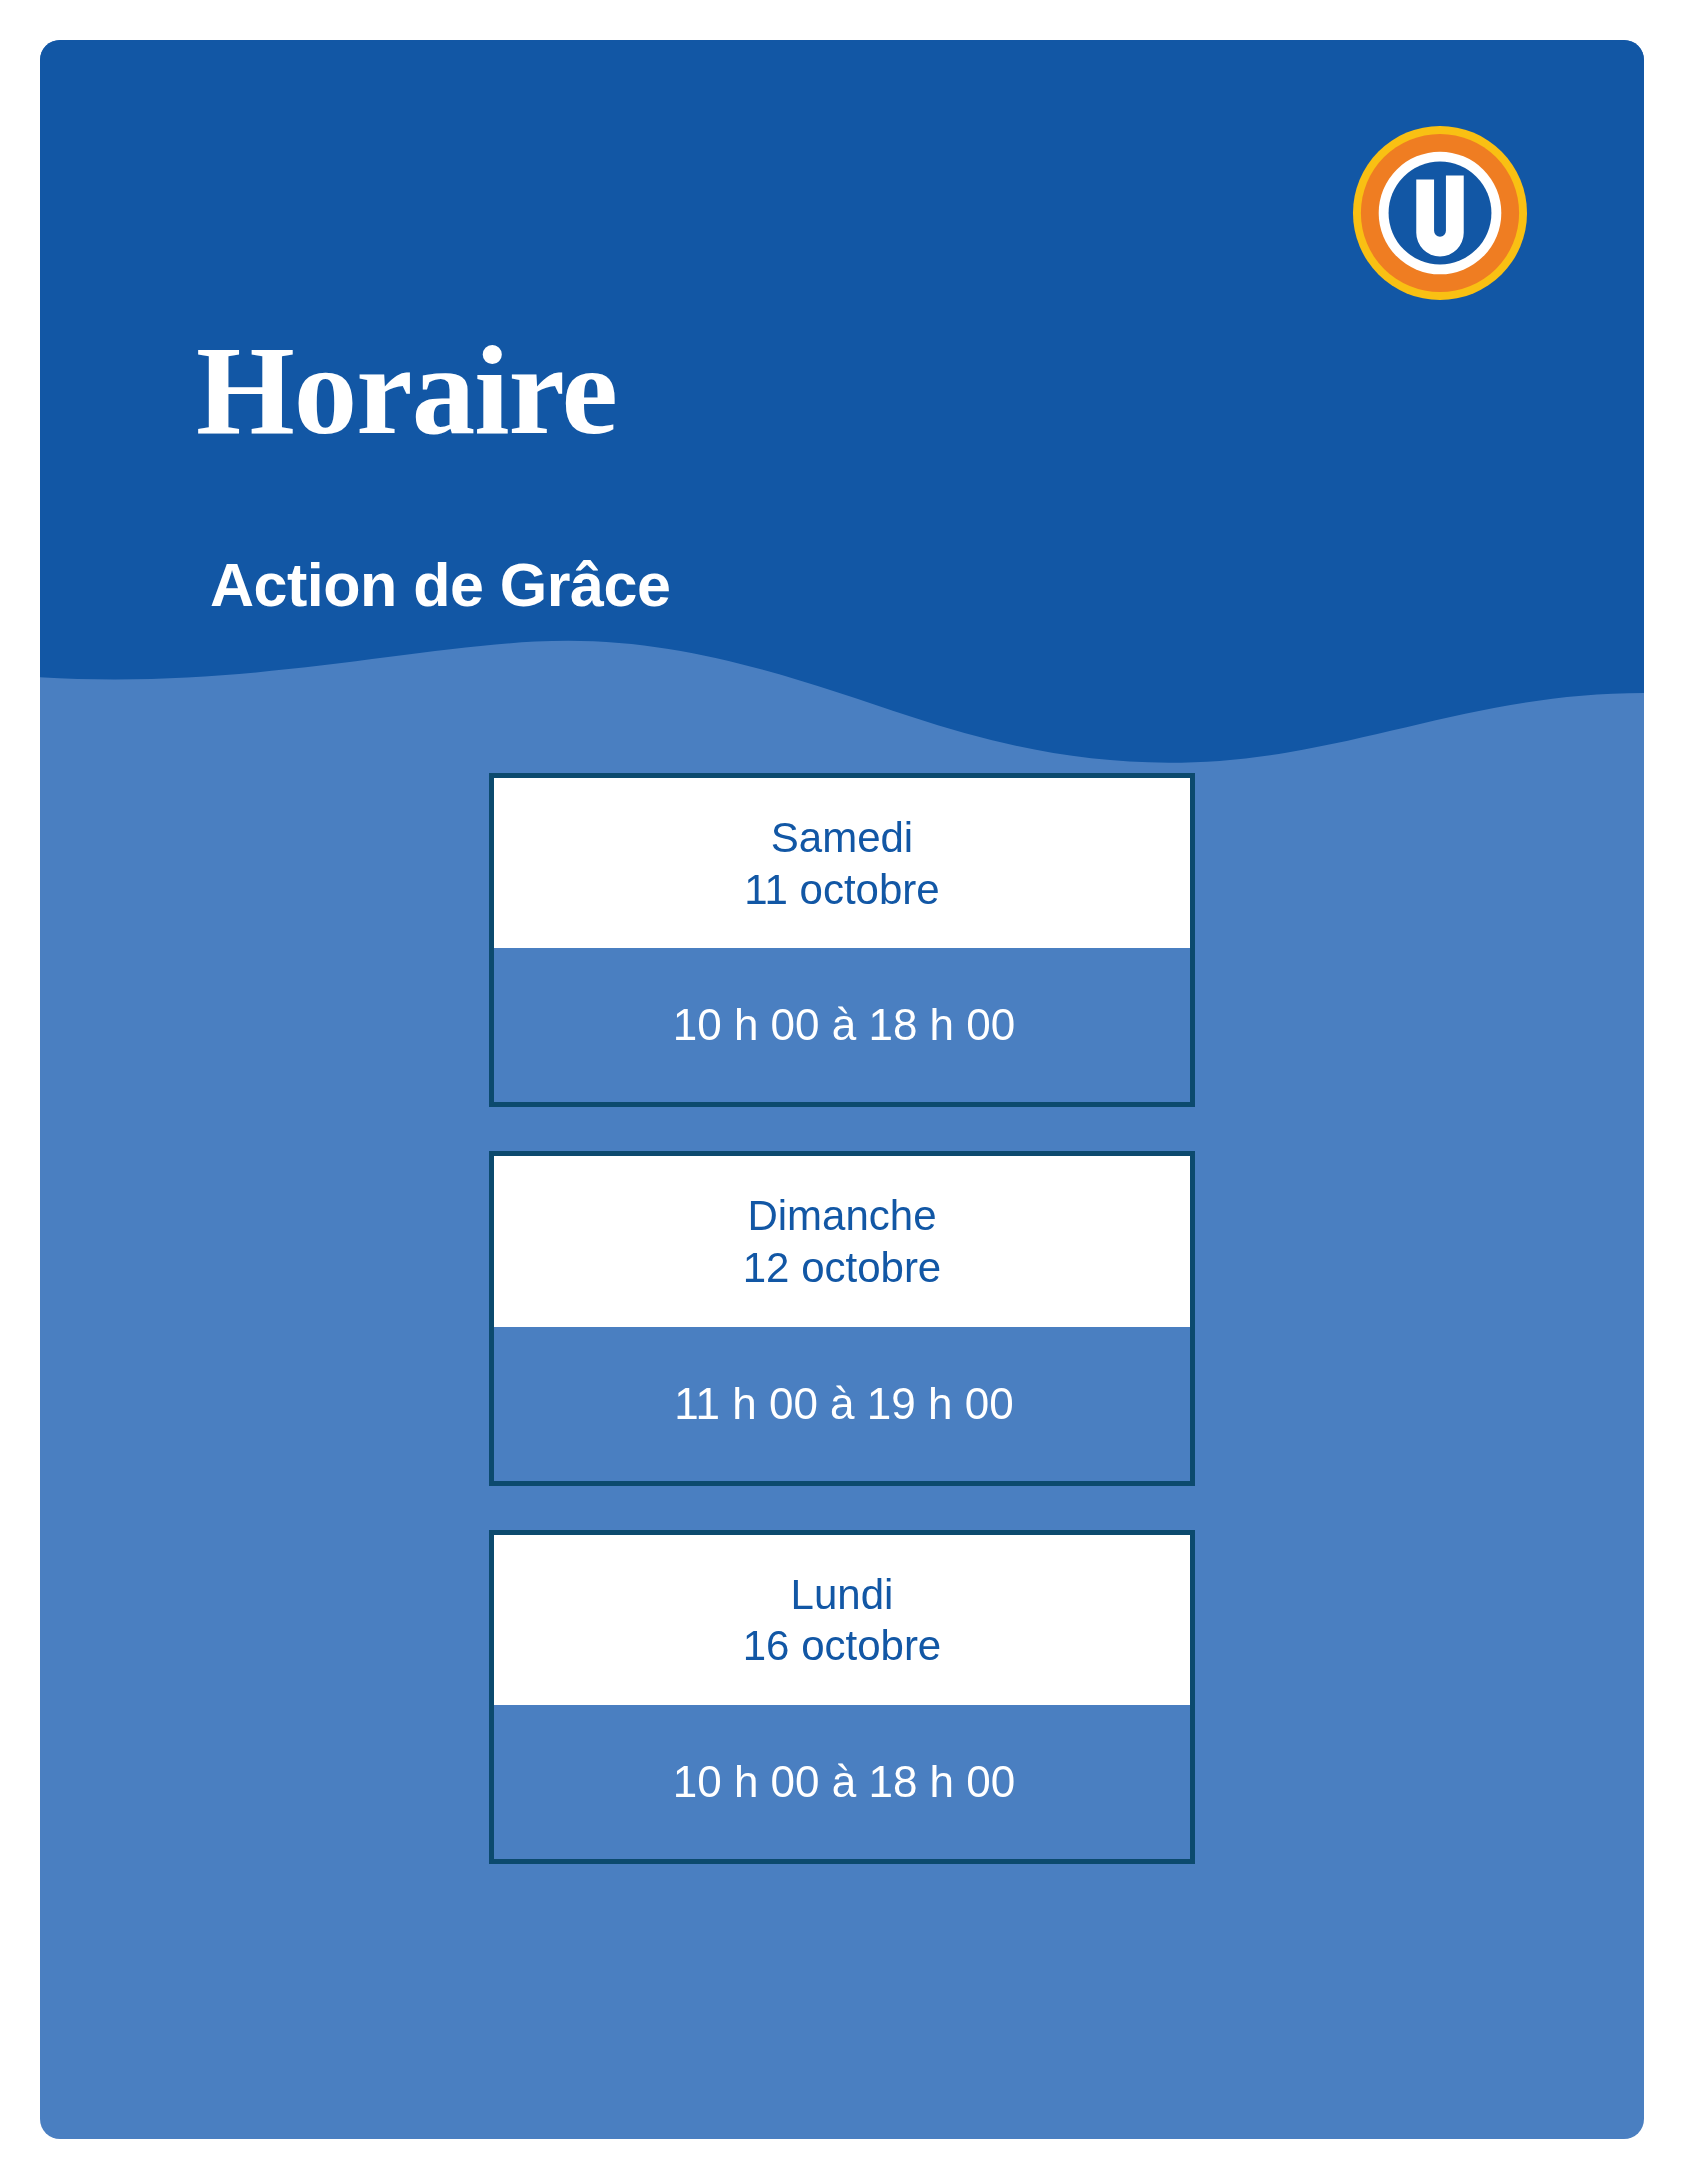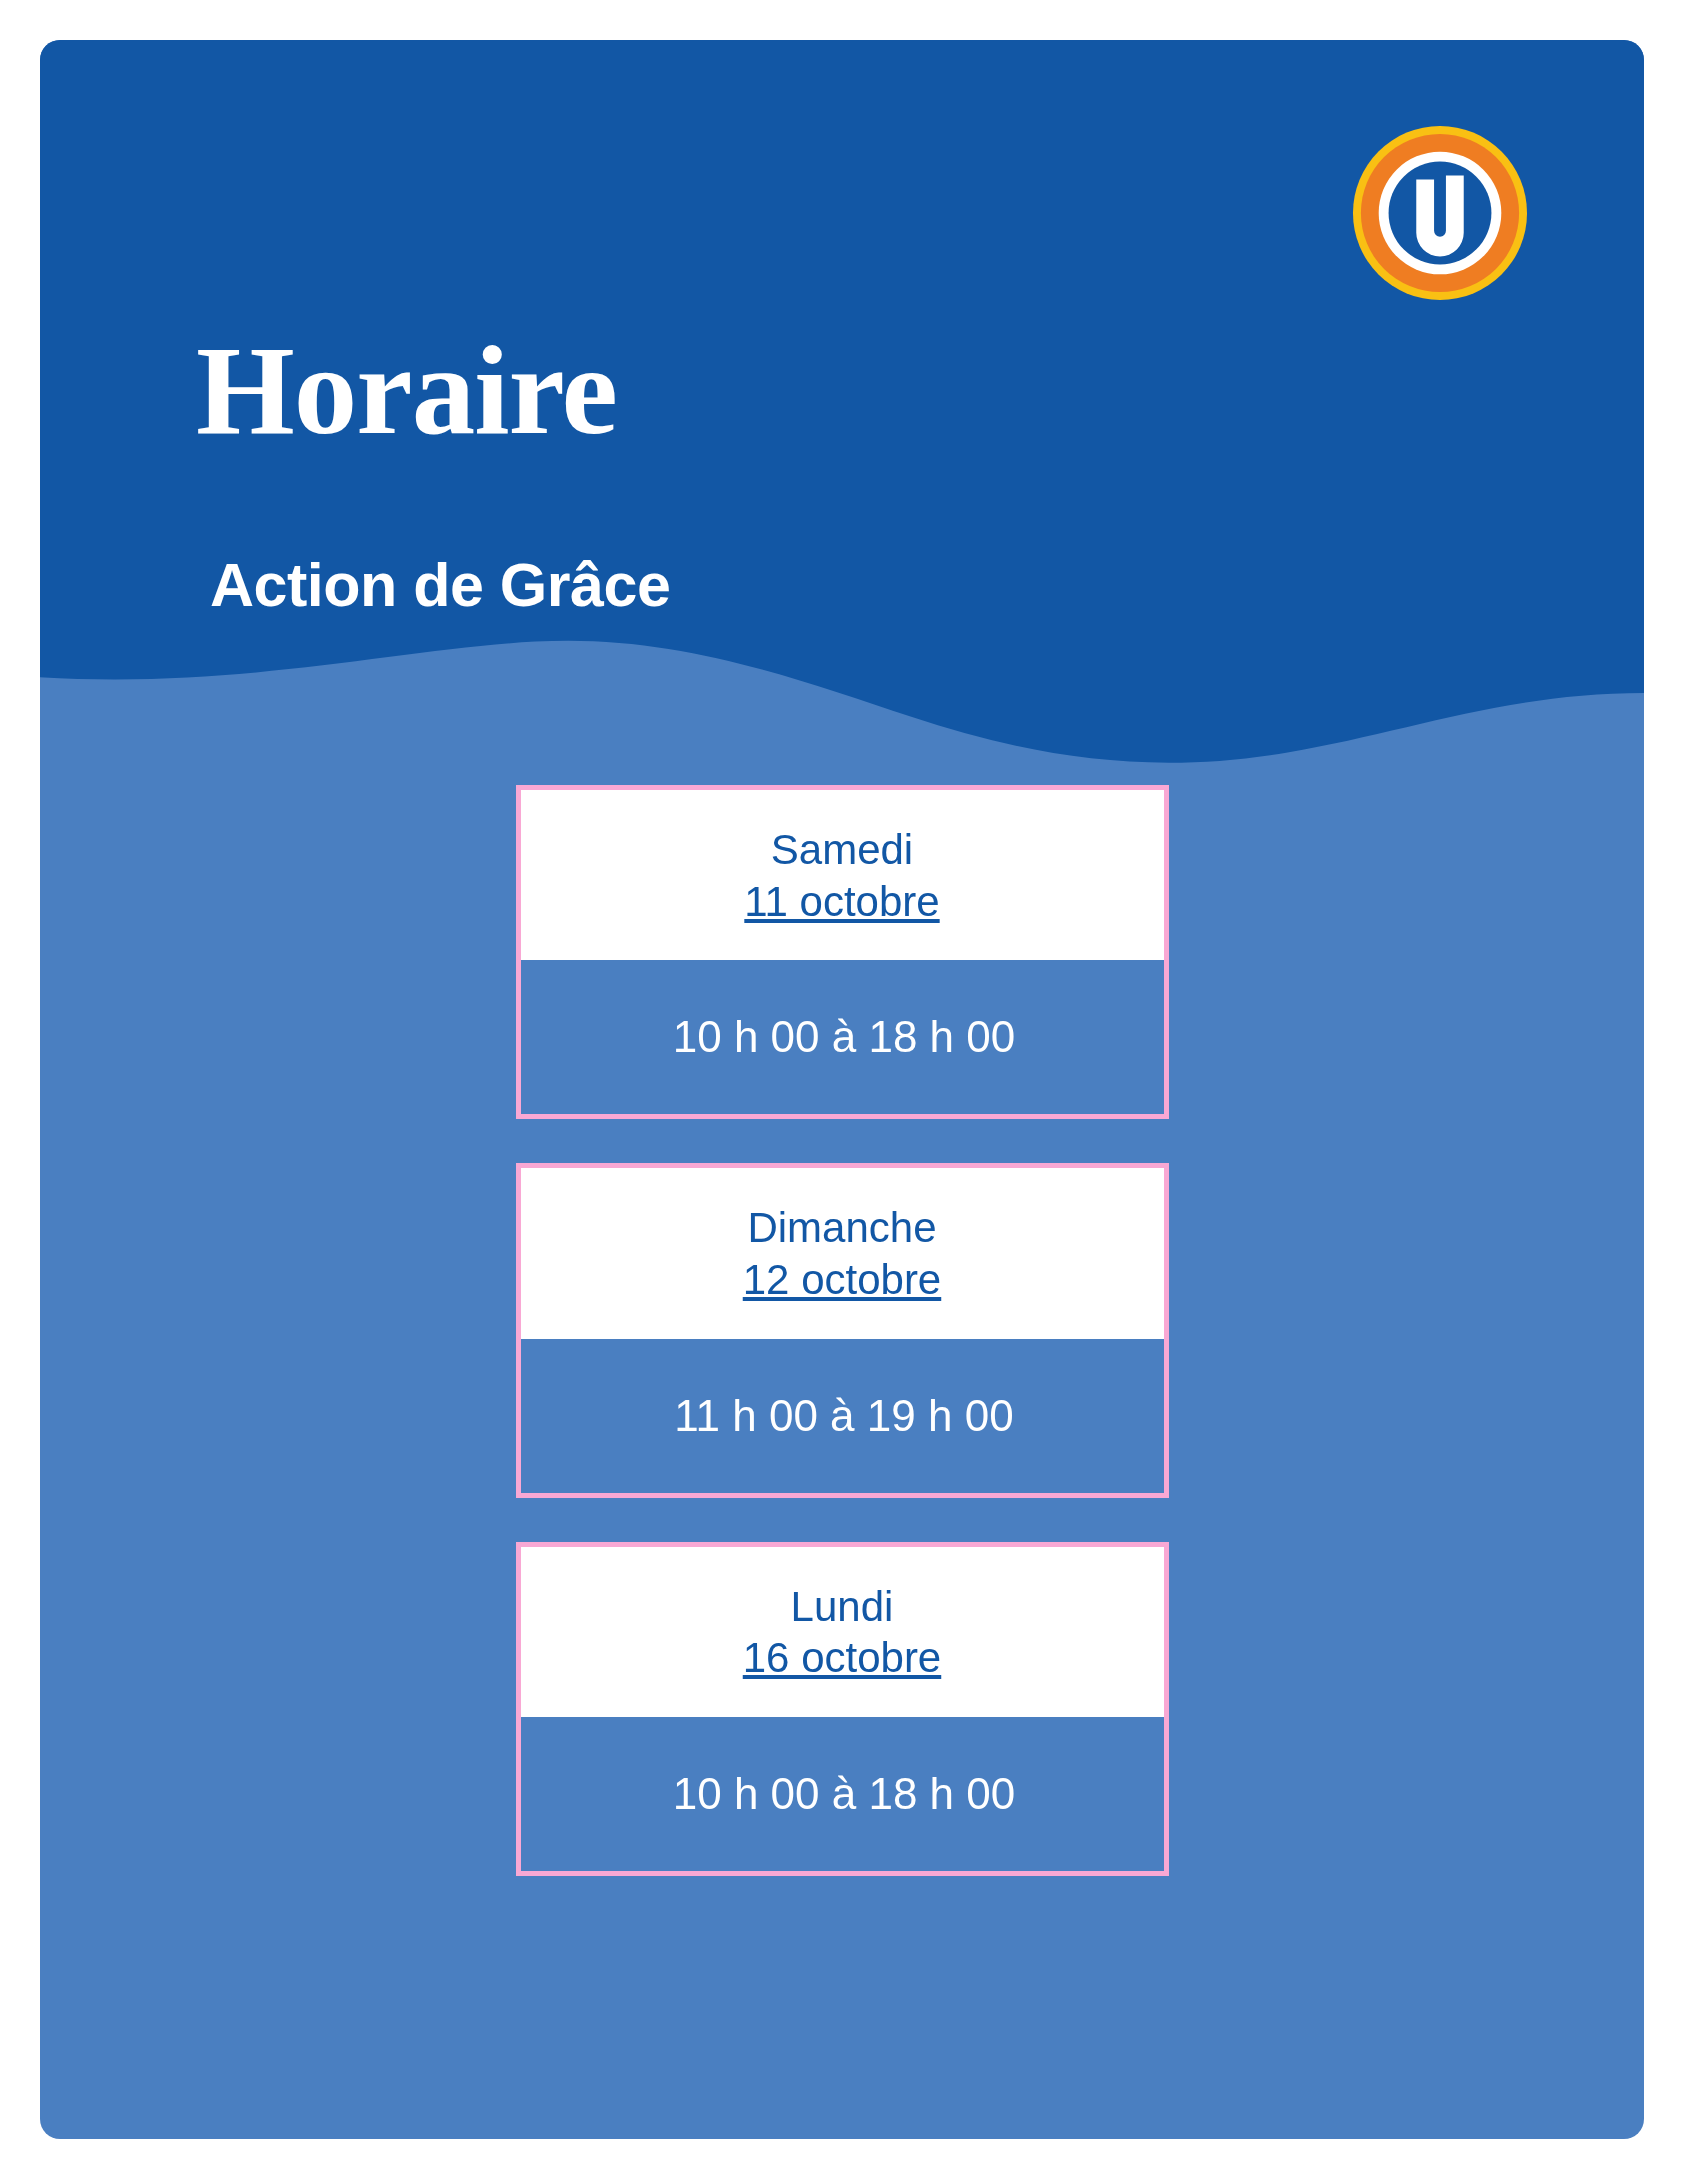--- a/index.html
+++ b/index.html
@@ -84,41 +84,40 @@
 
   
   .schedule {
     position: absolute;
     left: 0;
     top: 733px;
     width: 100%;
   }
 
   .card {
-    width: 653px;
-    margin: 12px auto 44px auto;
-    border: 5px solid #f9a8d4;
+    width: 706px;
+    margin: 0 auto 44px auto;
+    border: 5px solid #0c4a6e;
     box-sizing: border-box;
   }
 
   .card-day {
     background: #ffffff;
     color: #1257a5;
     text-align: center;
     padding: 34px 12px 28px 12px;
     font-size: 42px;
     line-height: 1.23;
     font-family: "Liberation Sans", sans-serif;
   }
   .card-day .dayname {
     display: block;
   }
   .card-day .daydate {
     display: block;
-    text-decoration: underline;
   }
 
   .card-hours {
     background: #4a7fc1;
     border-top: 5px solid #ffffff;
     color: #ffffff;
     text-align: center;
     padding: 55px 8px 55px 12px;
     font-size: 44px;
     line-height: 1;

